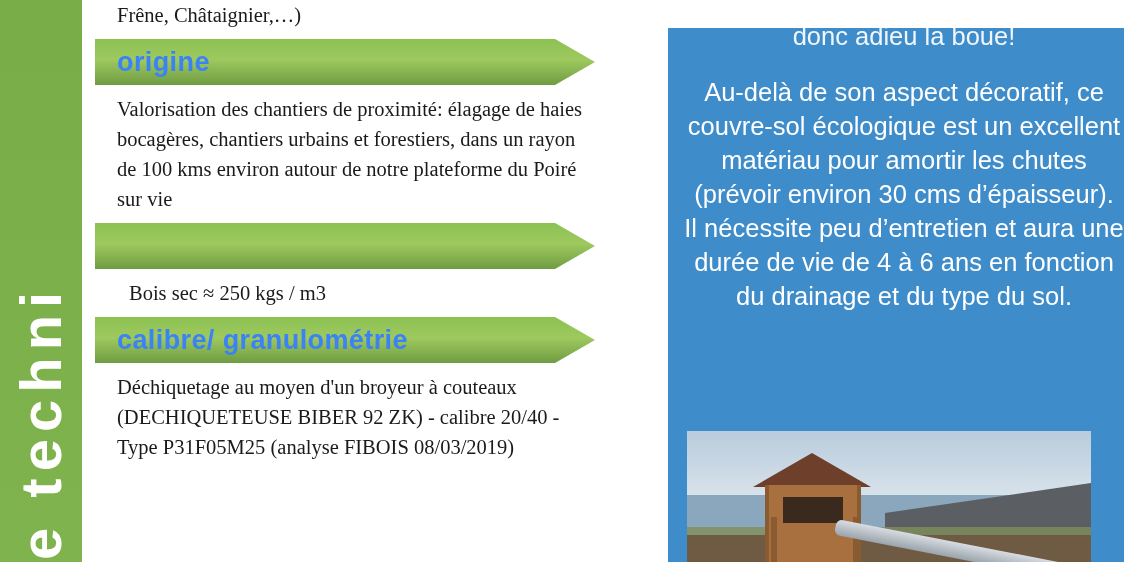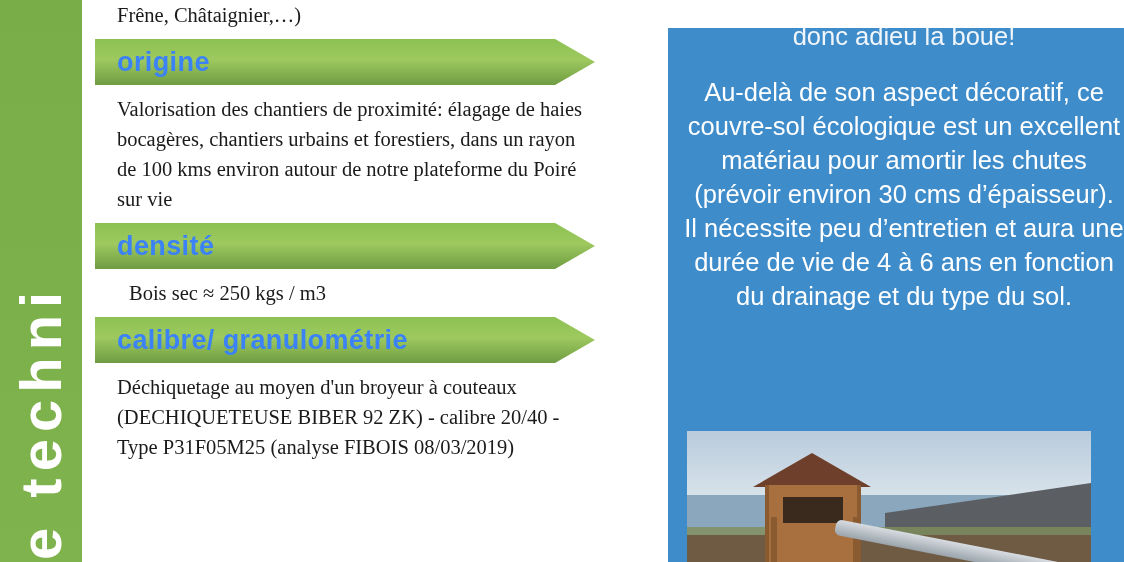--- a/index.html
+++ b/index.html
@@ -216,21 +216,20 @@
     <div class="para top-partial">Frêne, Châtaignier,…)</div>
 
     <div class="banner">
       <div class="shape"></div>
       <div class="label">origine</div>
     </div>
     <div class="para">Valorisation des chantiers de proximité: élagage de haies bocagères, chantiers urbains et forestiers, dans un rayon de 100 kms environ autour de notre plateforme du Poiré sur vie</div>
 
     <div class="banner">
       <div class="shape"></div>
-      <div class="label">densité</div>
     </div>
     <div class="para indent">Bois sec ≈ 250 kgs / m3</div>
 
     <div class="banner">
       <div class="shape"></div>
       <div class="label">calibre/ granulométrie</div>
     </div>
     <div class="para">Déchiquetage au moyen d'un broyeur à couteaux (DECHIQUETEUSE BIBER 92 ZK) - calibre 20/40 - Type P31F05M25 (analyse FIBOIS 08/03/2019)</div>
 
   </div>

